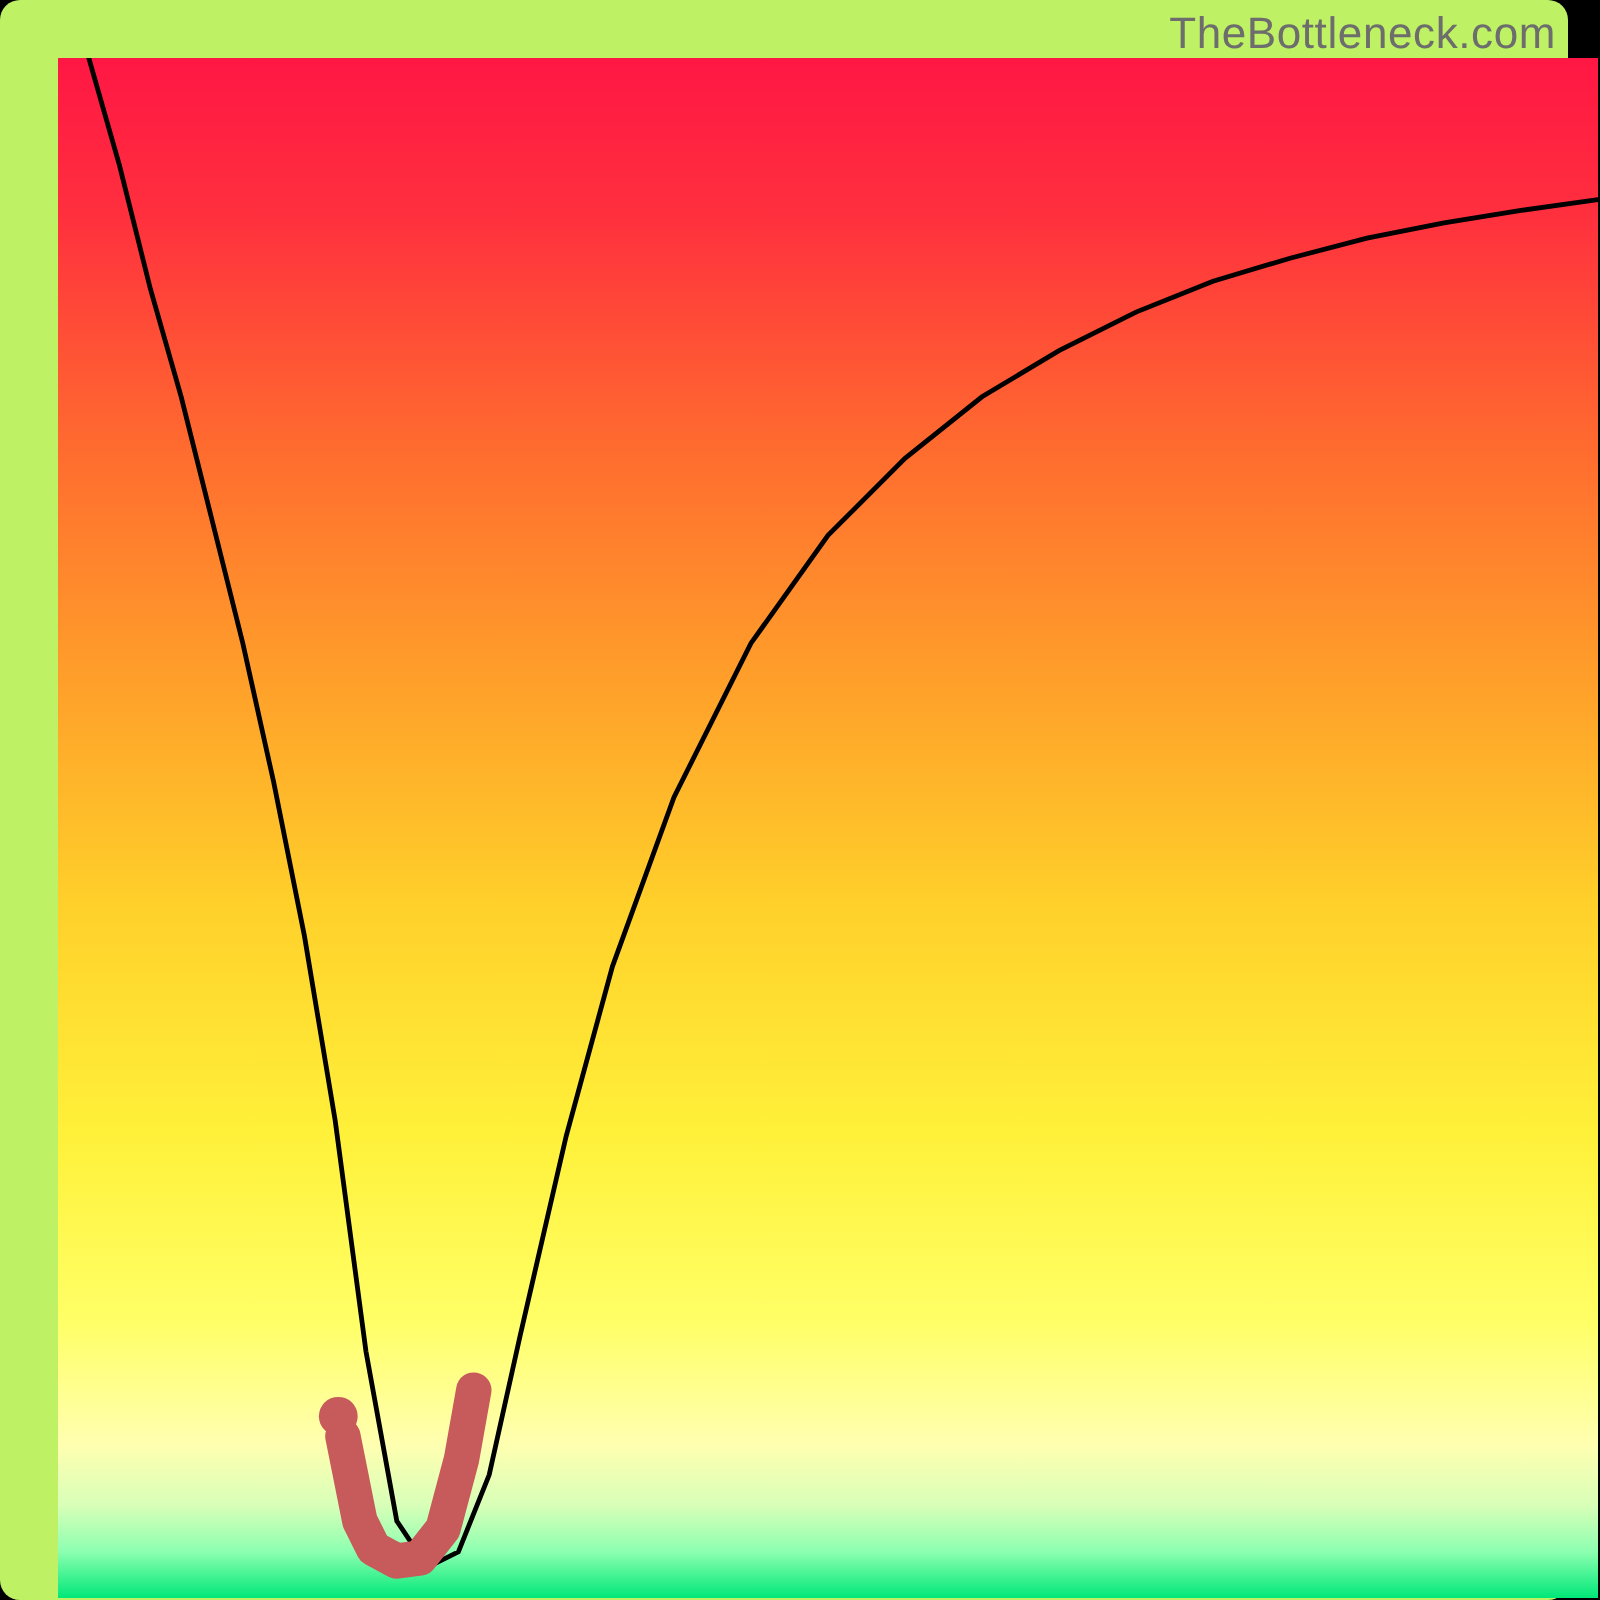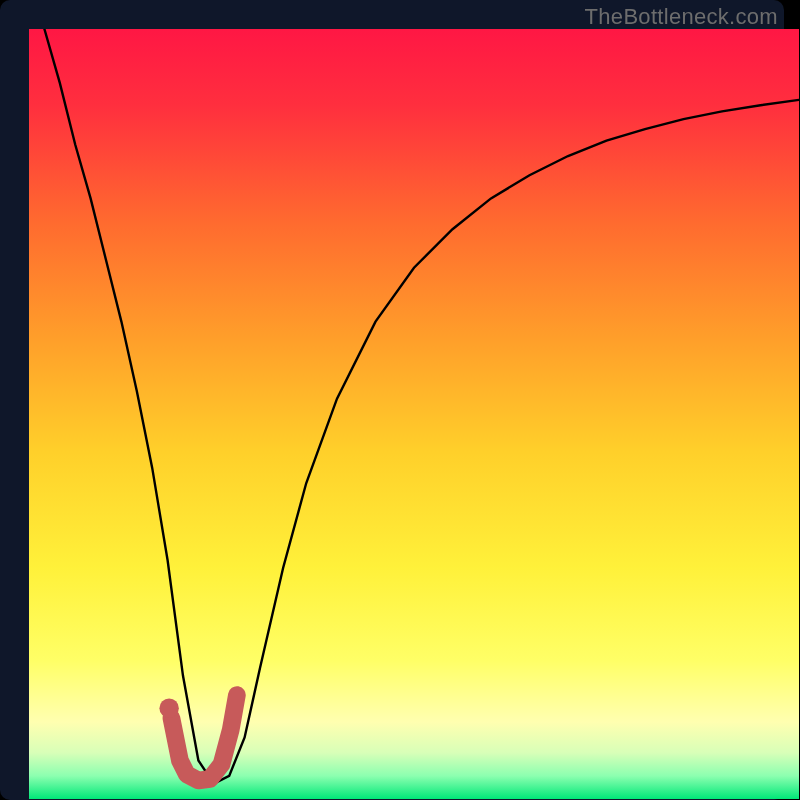--- a/index.html
+++ b/index.html
@@ -7,21 +7,21 @@
     padding: 0;
     width: 800px;
     height: 800px;
     background: #000;
     overflow: hidden;
   }
   .stage {
     position: relative;
     width: 784px;
     height: 800px;
-    background: #0f172a;
+    background: #bef264;
     border-radius: 10px;
   }
   .plot-area {
     position: absolute;
     left: 29px;
     top: 29px;
     width: 770px;
     height: 770px;
     overflow: hidden;
   }

